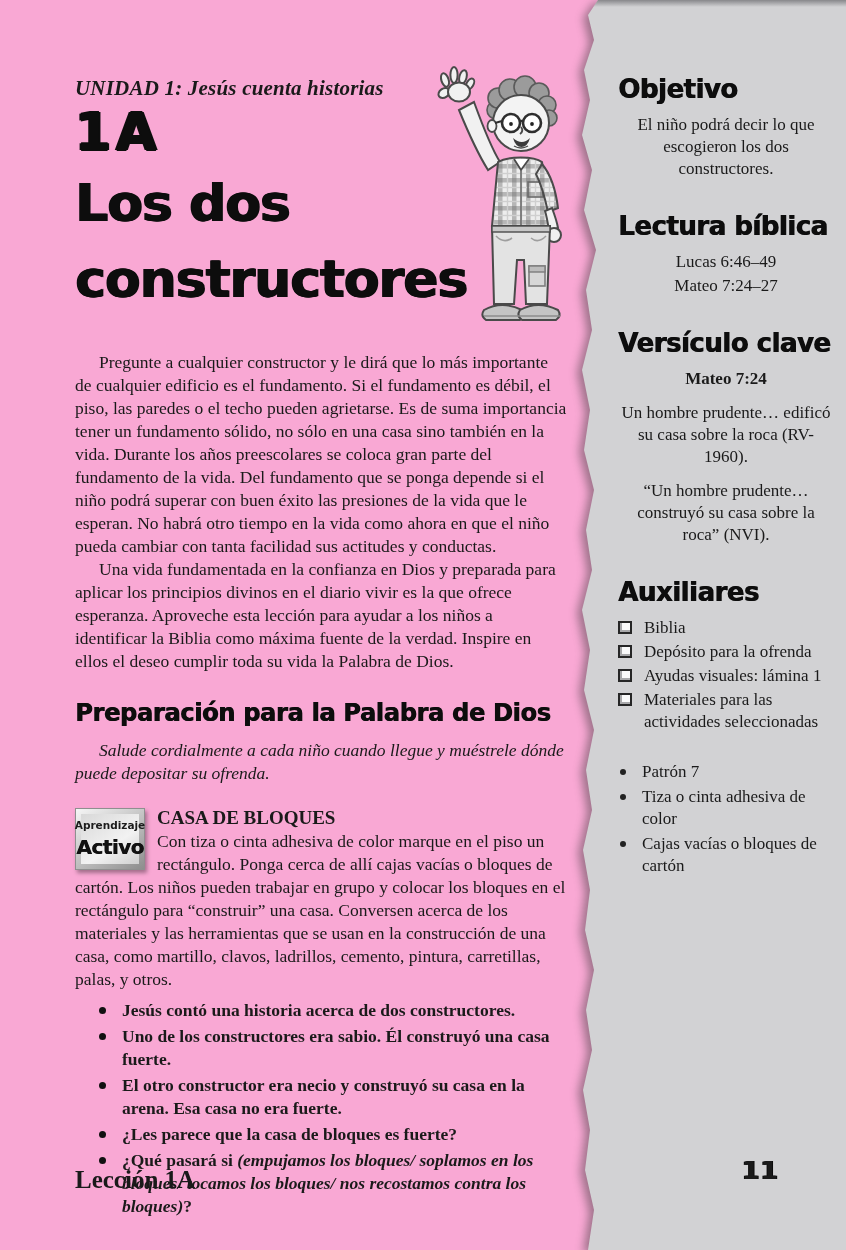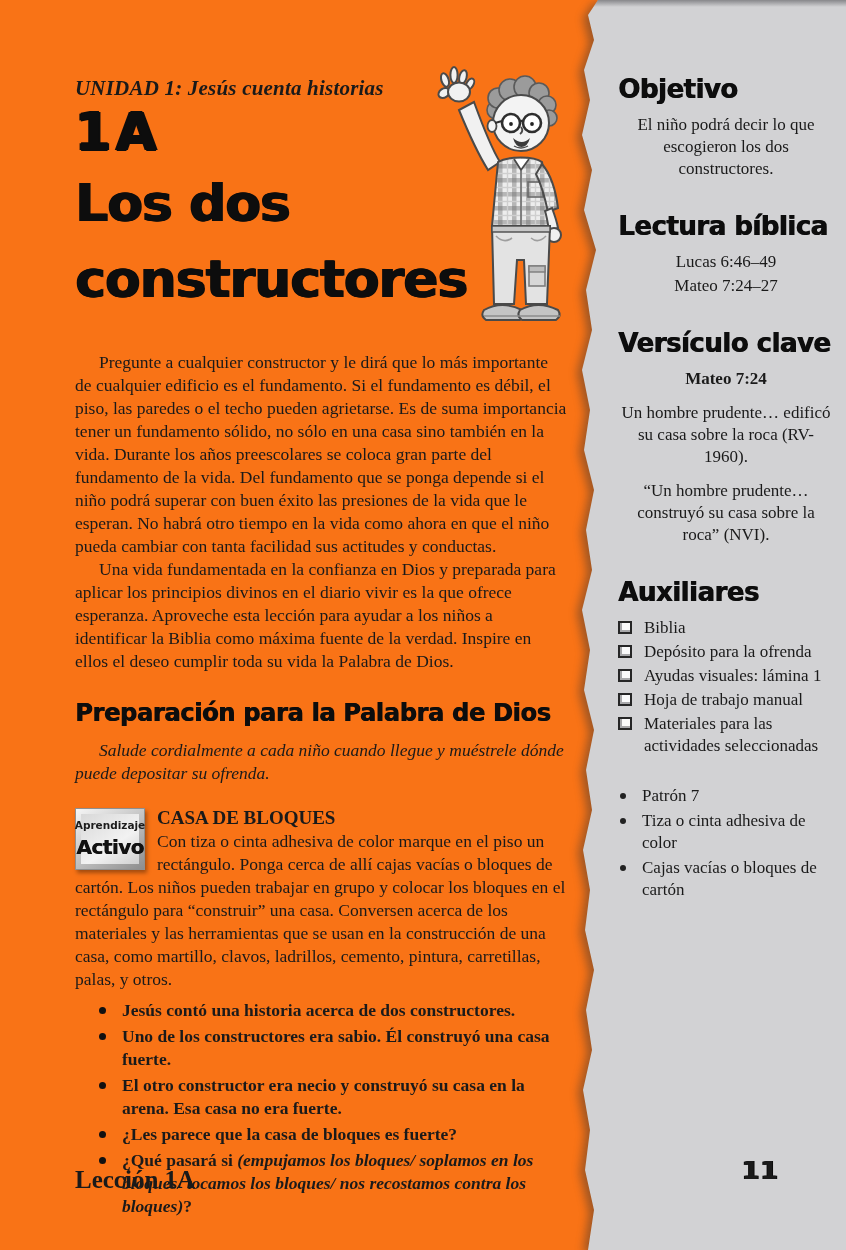--- a/index.html
+++ b/index.html
@@ -1,19 +1,19 @@
 <!DOCTYPE html>
 <html><head>
 <meta charset="utf-8">
 <style>
   * { margin:0; padding:0; box-sizing:border-box; }
   html,body { background:#fff; }
   .page {
     position:relative; width:846px; height:1250px;
-    background:#f97316; overflow:hidden;
+    background:#f9a8d4; overflow:hidden;
     font-family:"Liberation Serif", serif; color:#1a1a1a;
   }
 
   
   .main { position:absolute; left:75px; top:0; width:492px; padding-top:76px; }
 
   .unit-label {
     font-family:"Liberation Serif", serif; font-style:italic; font-weight:bold;
     font-size:21px; letter-spacing:.2px;
   }
@@ -269,24 +269,20 @@
           <li>
               <span class="cbox"></span>
               <span>Depósito para la ofrenda</span>
             </li>
           <li>
               <span class="cbox"></span>
               <span>Ayudas visuales: lámina 1</span>
             </li>
           <li>
               <span class="cbox"></span>
-              <span>Hoja de trabajo manual</span>
-            </li>
-          <li>
-              <span class="cbox"></span>
               <span>Materiales para las actividades seleccionadas</span>
             </li>
         </ul>
         <ul class="side-bullets">
           <li>
               <span class="sdot"></span>
               <span>Patrón 7</span>
             </li>
           <li>
               <span class="sdot"></span>

